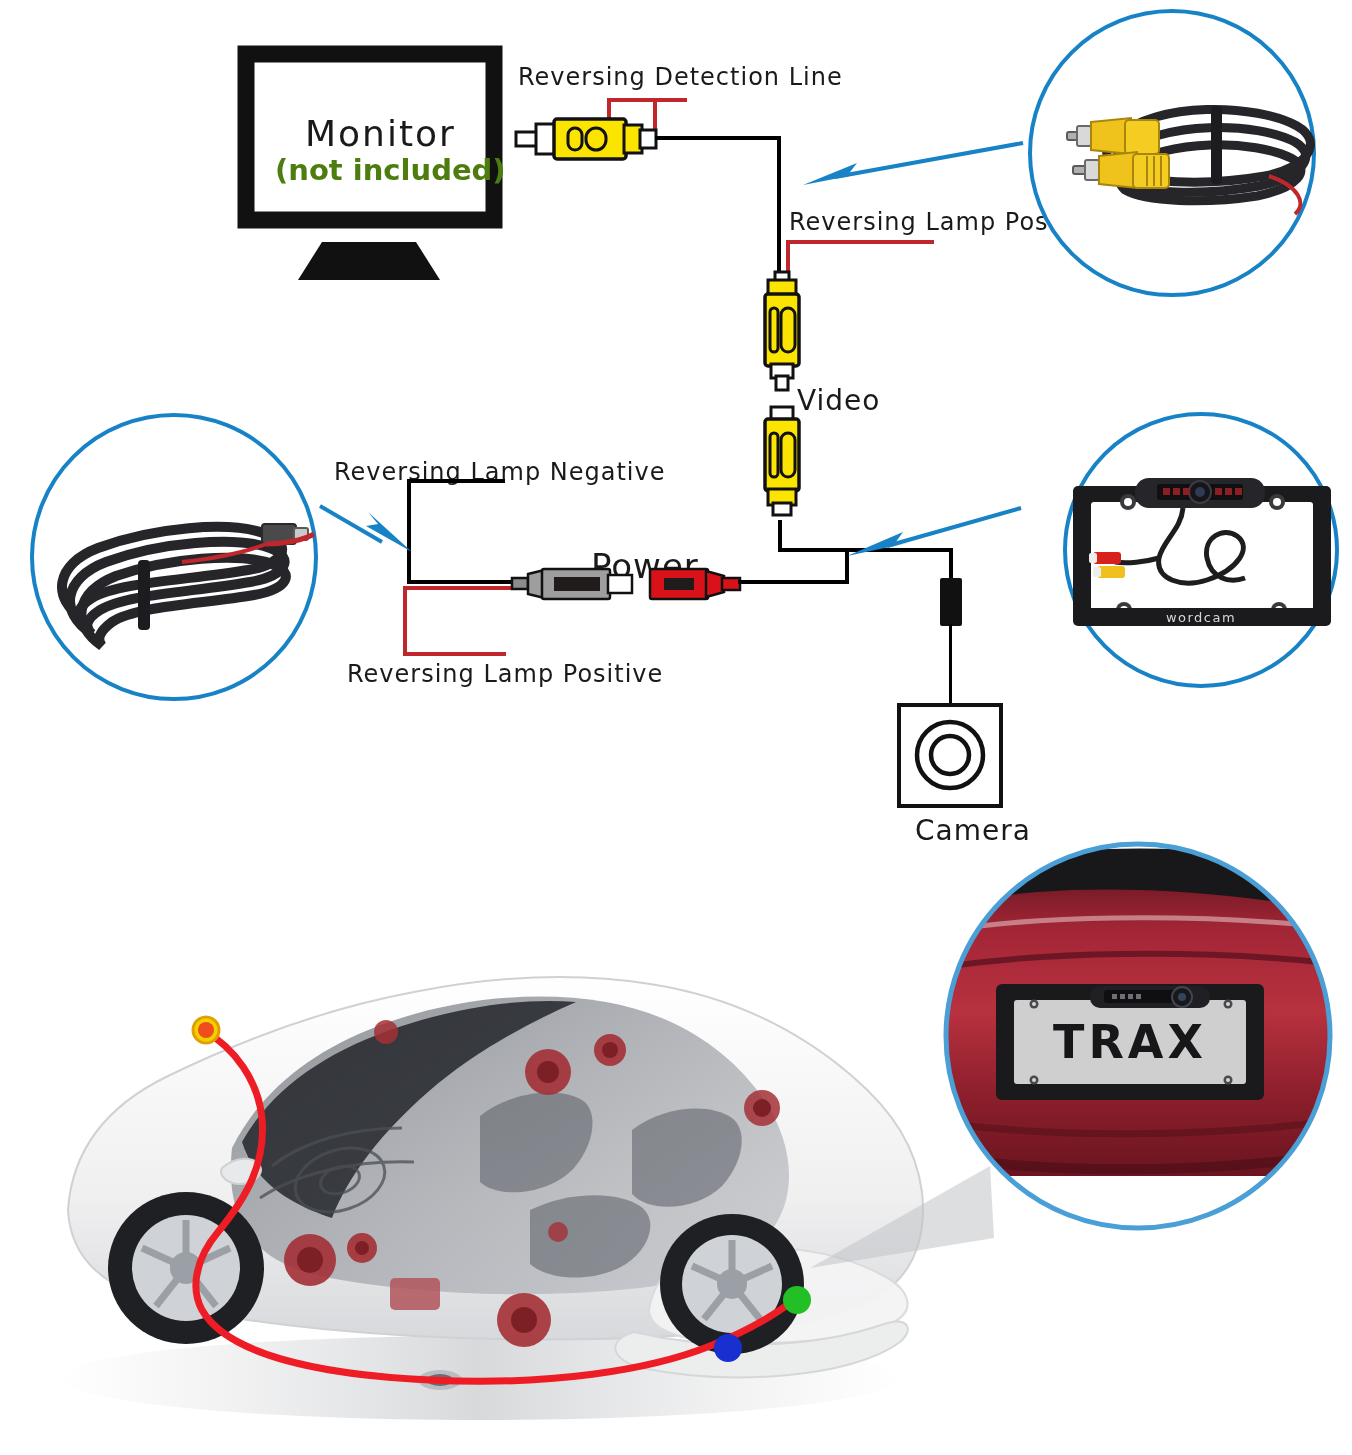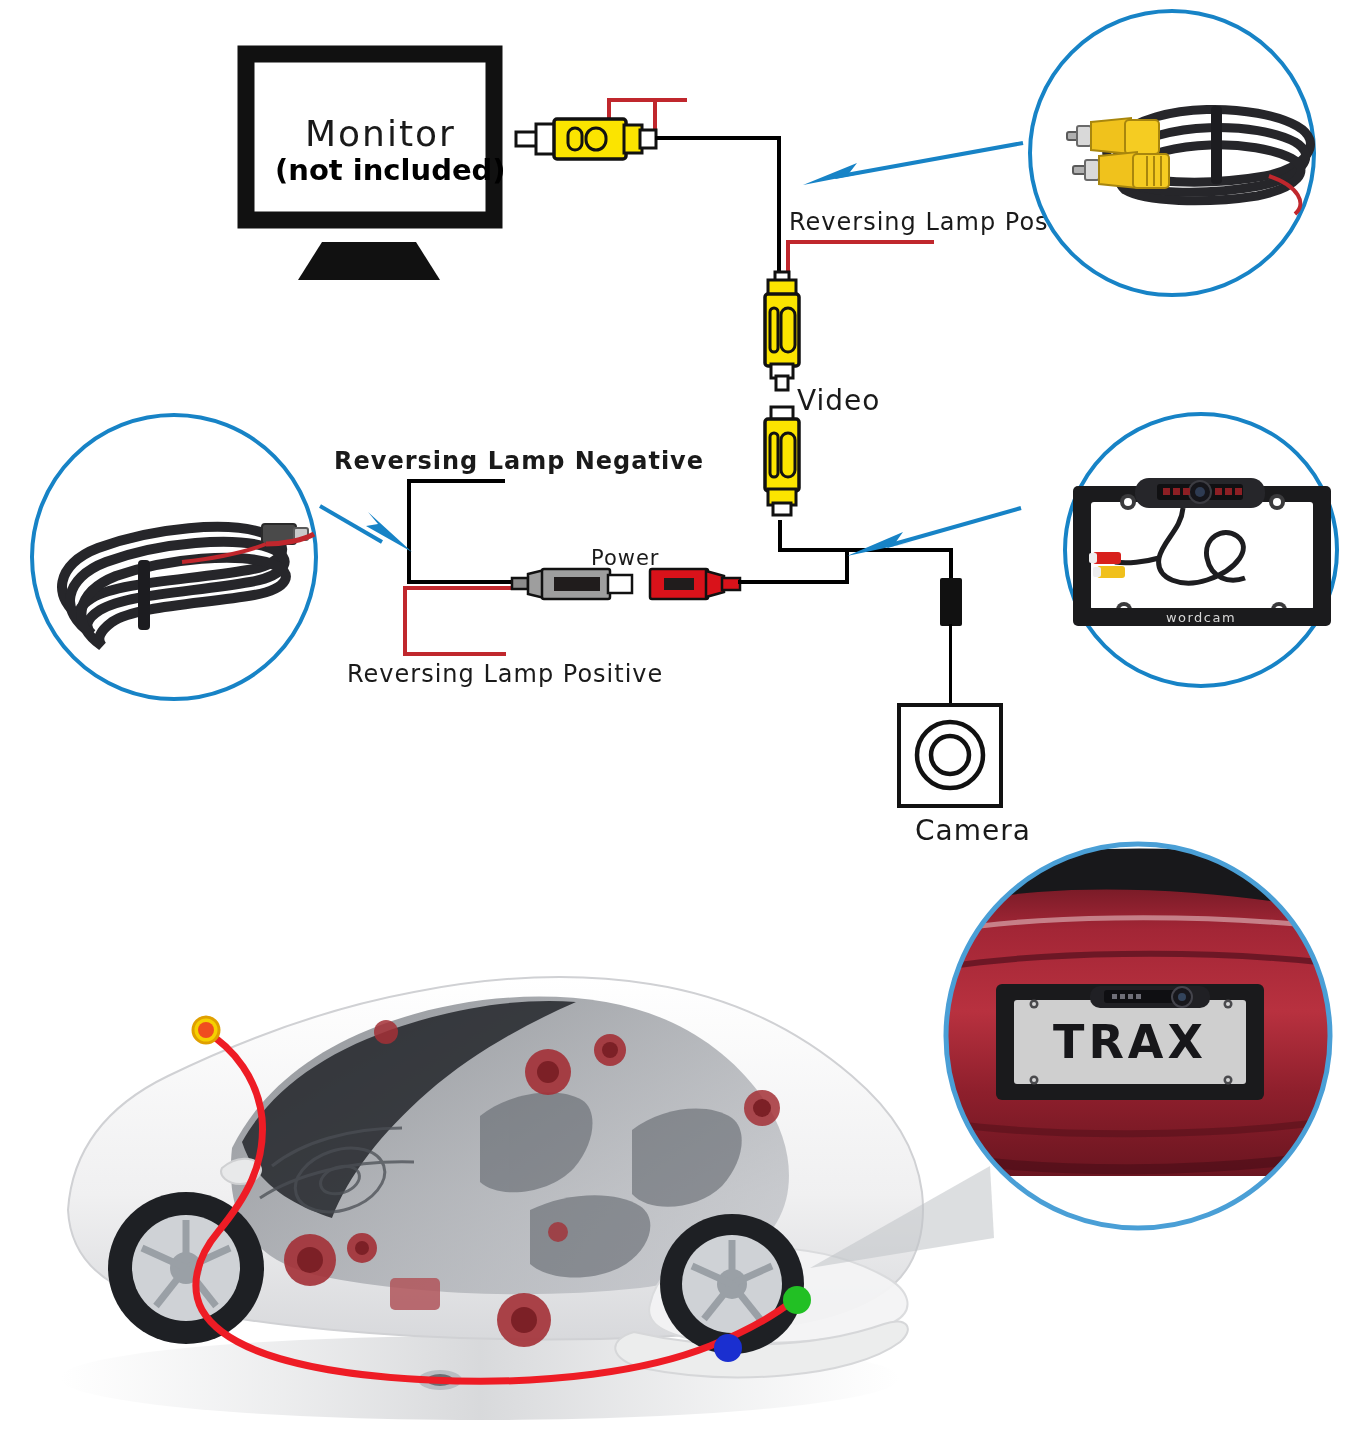--- a/index.html
+++ b/index.html
@@ -18,22 +18,23 @@
 
 <div id="stage">
 
   <div class="abs" style="left:244px;top:52px;width:260px;height:235px;">
     <svg width="260" height="235" viewBox="0 0 260 235">
       <rect x="2" y="2" width="248" height="166" fill="#ffffff" stroke="#111" stroke-width="17"></rect>
       <path d="M78 190 L172 190 L196 228 L54 228 Z" fill="#111"></path>
     </svg>
   </div>
   <div class="lbl" style="left:305px;top:113px;font-size:36px;letter-spacing:2px;">Monitor</div>
-  <div class="lbl" style="left:275px;top:153px;font-size:29px;font-weight:bold;color:#000000;letter-spacing:0px;">(not included)</div>
-
+  <div class="lbl" style="left:275px;top:153px;font-size:29px;font-weight:bold;color:#4d7c0f;letter-spacing:0px;">(not included)</div>
+
+  <div class="lbl" style="left:518px;top:63px;font-size:24px;">Reversing Detection Line</div>
 
   <div class="wire-red" style="left:607px;top:98px;width:80px;height:4px;"></div>
   <div class="wire-red" style="left:607px;top:98px;width:4px;height:42px;"></div>
   <div class="wire-red" style="left:653px;top:98px;width:4px;height:42px;"></div>
   <div class="wire-red" style="left:607px;top:136px;width:50px;height:4px;"></div>
 
   <div class="abs" style="left:516px;top:115px;width:150px;height:48px;">
     <svg width="150" height="48" viewBox="0 0 150 48">
       <rect x="0" y="17" width="22" height="14" fill="#fff" stroke="#111" stroke-width="3"></rect>
       <rect x="20" y="9" width="20" height="30" fill="#fff" stroke="#111" stroke-width="3"></rect>
@@ -73,31 +74,31 @@
       <rect x="10" y="26" width="8" height="44" rx="4" fill="none" stroke="#111" stroke-width="3"></rect>
       <rect x="21" y="26" width="14" height="44" rx="7" fill="none" stroke="#111" stroke-width="3"></rect>
       <rect x="8" y="82" width="28" height="16" fill="#fbe400" stroke="#111" stroke-width="3"></rect>
       <rect x="13" y="96" width="18" height="12" fill="#fff" stroke="#111" stroke-width="3"></rect>
     </svg>
   </div>
 
   <div class="wire" style="left:778px;top:520px;width:4px;height:31px;"></div>
   <div class="wire" style="left:778px;top:548px;width:172px;height:4px;"></div>
 
-  <div class="lbl" style="left:334px;top:447px;font-size:24px;font-weight:bold;">Reversing Lamp Negative</div>
+  <div class="lbl" style="left:334px;top:458px;font-size:24px;">Reversing Lamp Negative</div>
   <div class="wire" style="left:407px;top:479px;width:98px;height:4px;"></div>
   <div class="wire" style="left:407px;top:479px;width:4px;height:105px;"></div>
   <div class="wire" style="left:407px;top:580px;width:110px;height:4px;"></div>
 
   <div class="wire-red" style="left:403px;top:586px;width:4px;height:70px;"></div>
   <div class="wire-red" style="left:403px;top:652px;width:103px;height:4px;"></div>
   <div class="wire-red" style="left:403px;top:586px;width:115px;height:4px;"></div>
   <div class="lbl" style="left:347px;top:660px;font-size:24px;">Reversing Lamp Positive</div>
 
-  <div class="lbl" style="left:591px;top:546px;font-size:21px;text-align:center;">Power</div>
+  <div class="lbl" style="left:591px;top:546px;font-size:34px;text-align:center;">Power</div>
 
   <div class="abs" style="left:512px;top:567px;width:132px;height:34px;">
     <svg width="132" height="34" viewBox="0 0 132 34">
       <rect x="0" y="11" width="16" height="11" fill="#8c8c8c" stroke="#111" stroke-width="2.5"></rect>
       <path d="M16 7 L32 3 L32 31 L16 27 Z" fill="#9e9e9e" stroke="#111" stroke-width="2.5"></path>
       <rect x="30" y="2" width="68" height="30" rx="2" fill="#9e9e9e" stroke="#111" stroke-width="2.5"></rect>
       <rect x="42" y="10" width="46" height="14" fill="#201c1c"></rect>
       <rect x="96" y="8" width="24" height="18" fill="#ffffff" stroke="#111" stroke-width="2.5"></rect>
     </svg>
   </div>

